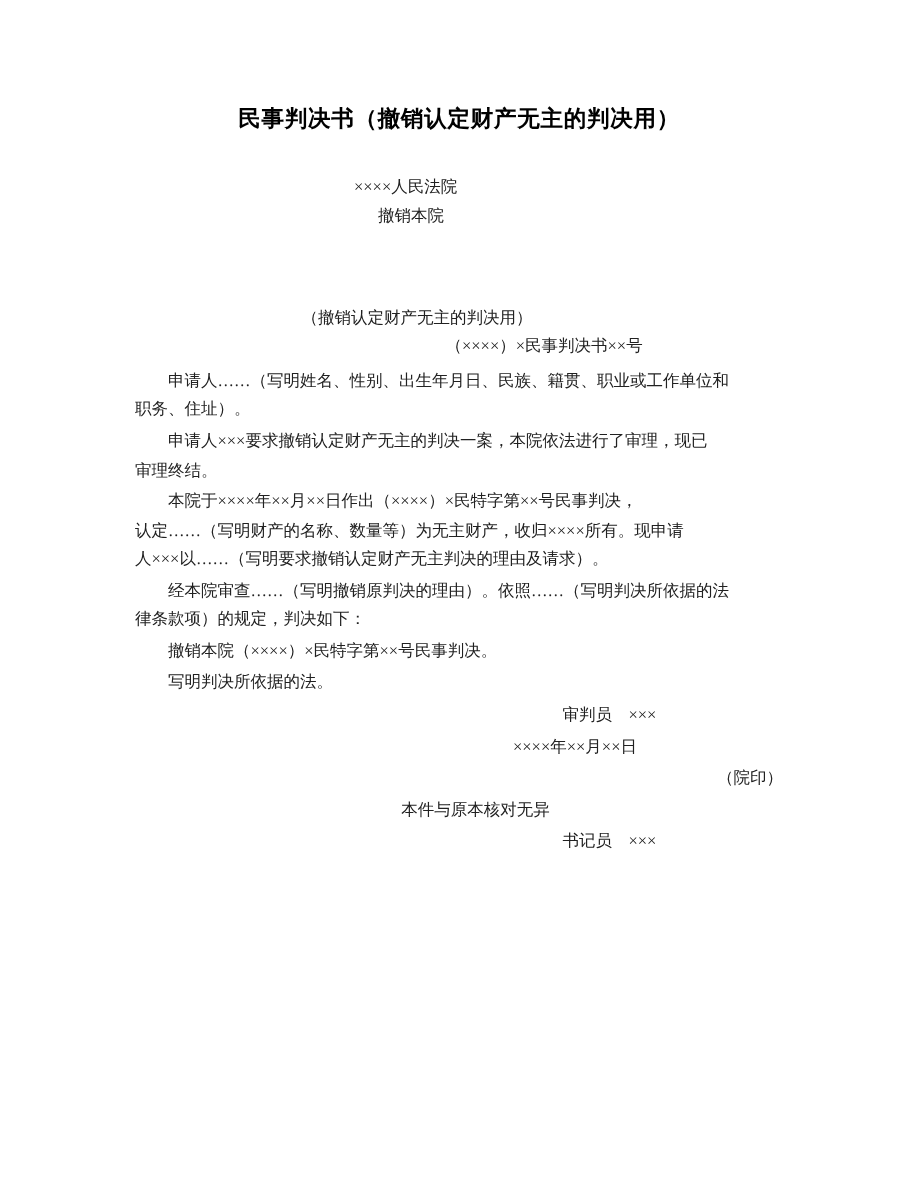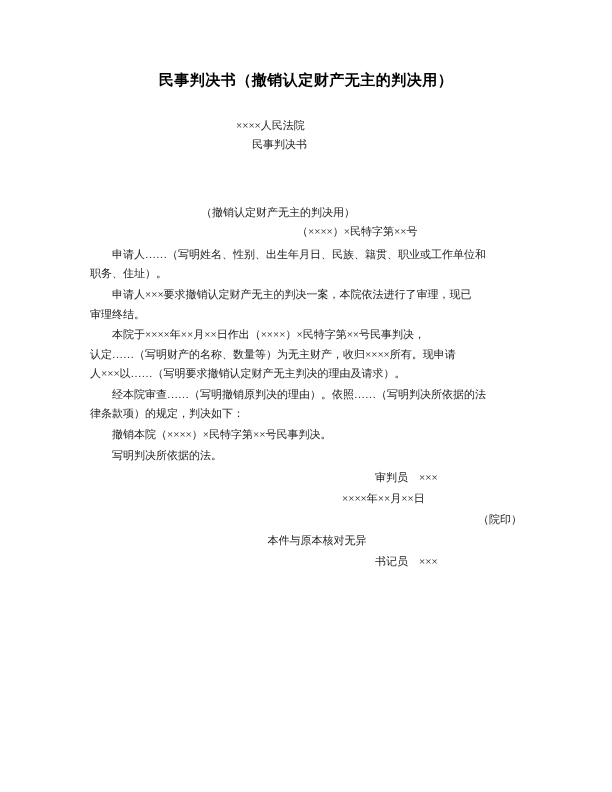--- a/index.html
+++ b/index.html
@@ -70,23 +70,23 @@
 </style>
 </head>
 <body>
 
 <div class="page">
 
   <h1 class="doc-title">民事判决书（撤销认定财产无主的判决用）</h1>
 
   <div class="header-block">
     <div class="hline court-name">××××人民法院</div>
-    <div class="hline doc-type">民事判决书</div>
+    <div class="hline doc-type">撤销本院</div>
     <div class="hline doc-subtitle">（撤销认定财产无主的判决用）</div>
-    <div class="hline case-number">（××××）×民特字第××号</div>
+    <div class="hline case-number">（××××）×民事判决书××号</div>
   </div>
 
   <div class="doc-body">
 
     <div class="para">
       <div class="line indent">申请人……（写明姓名、性别、出生年月日、民族、籍贯、职业或工作单位和</div>
       <div class="line">职务、住址）。</div>
     </div>
 
     <div class="para">

